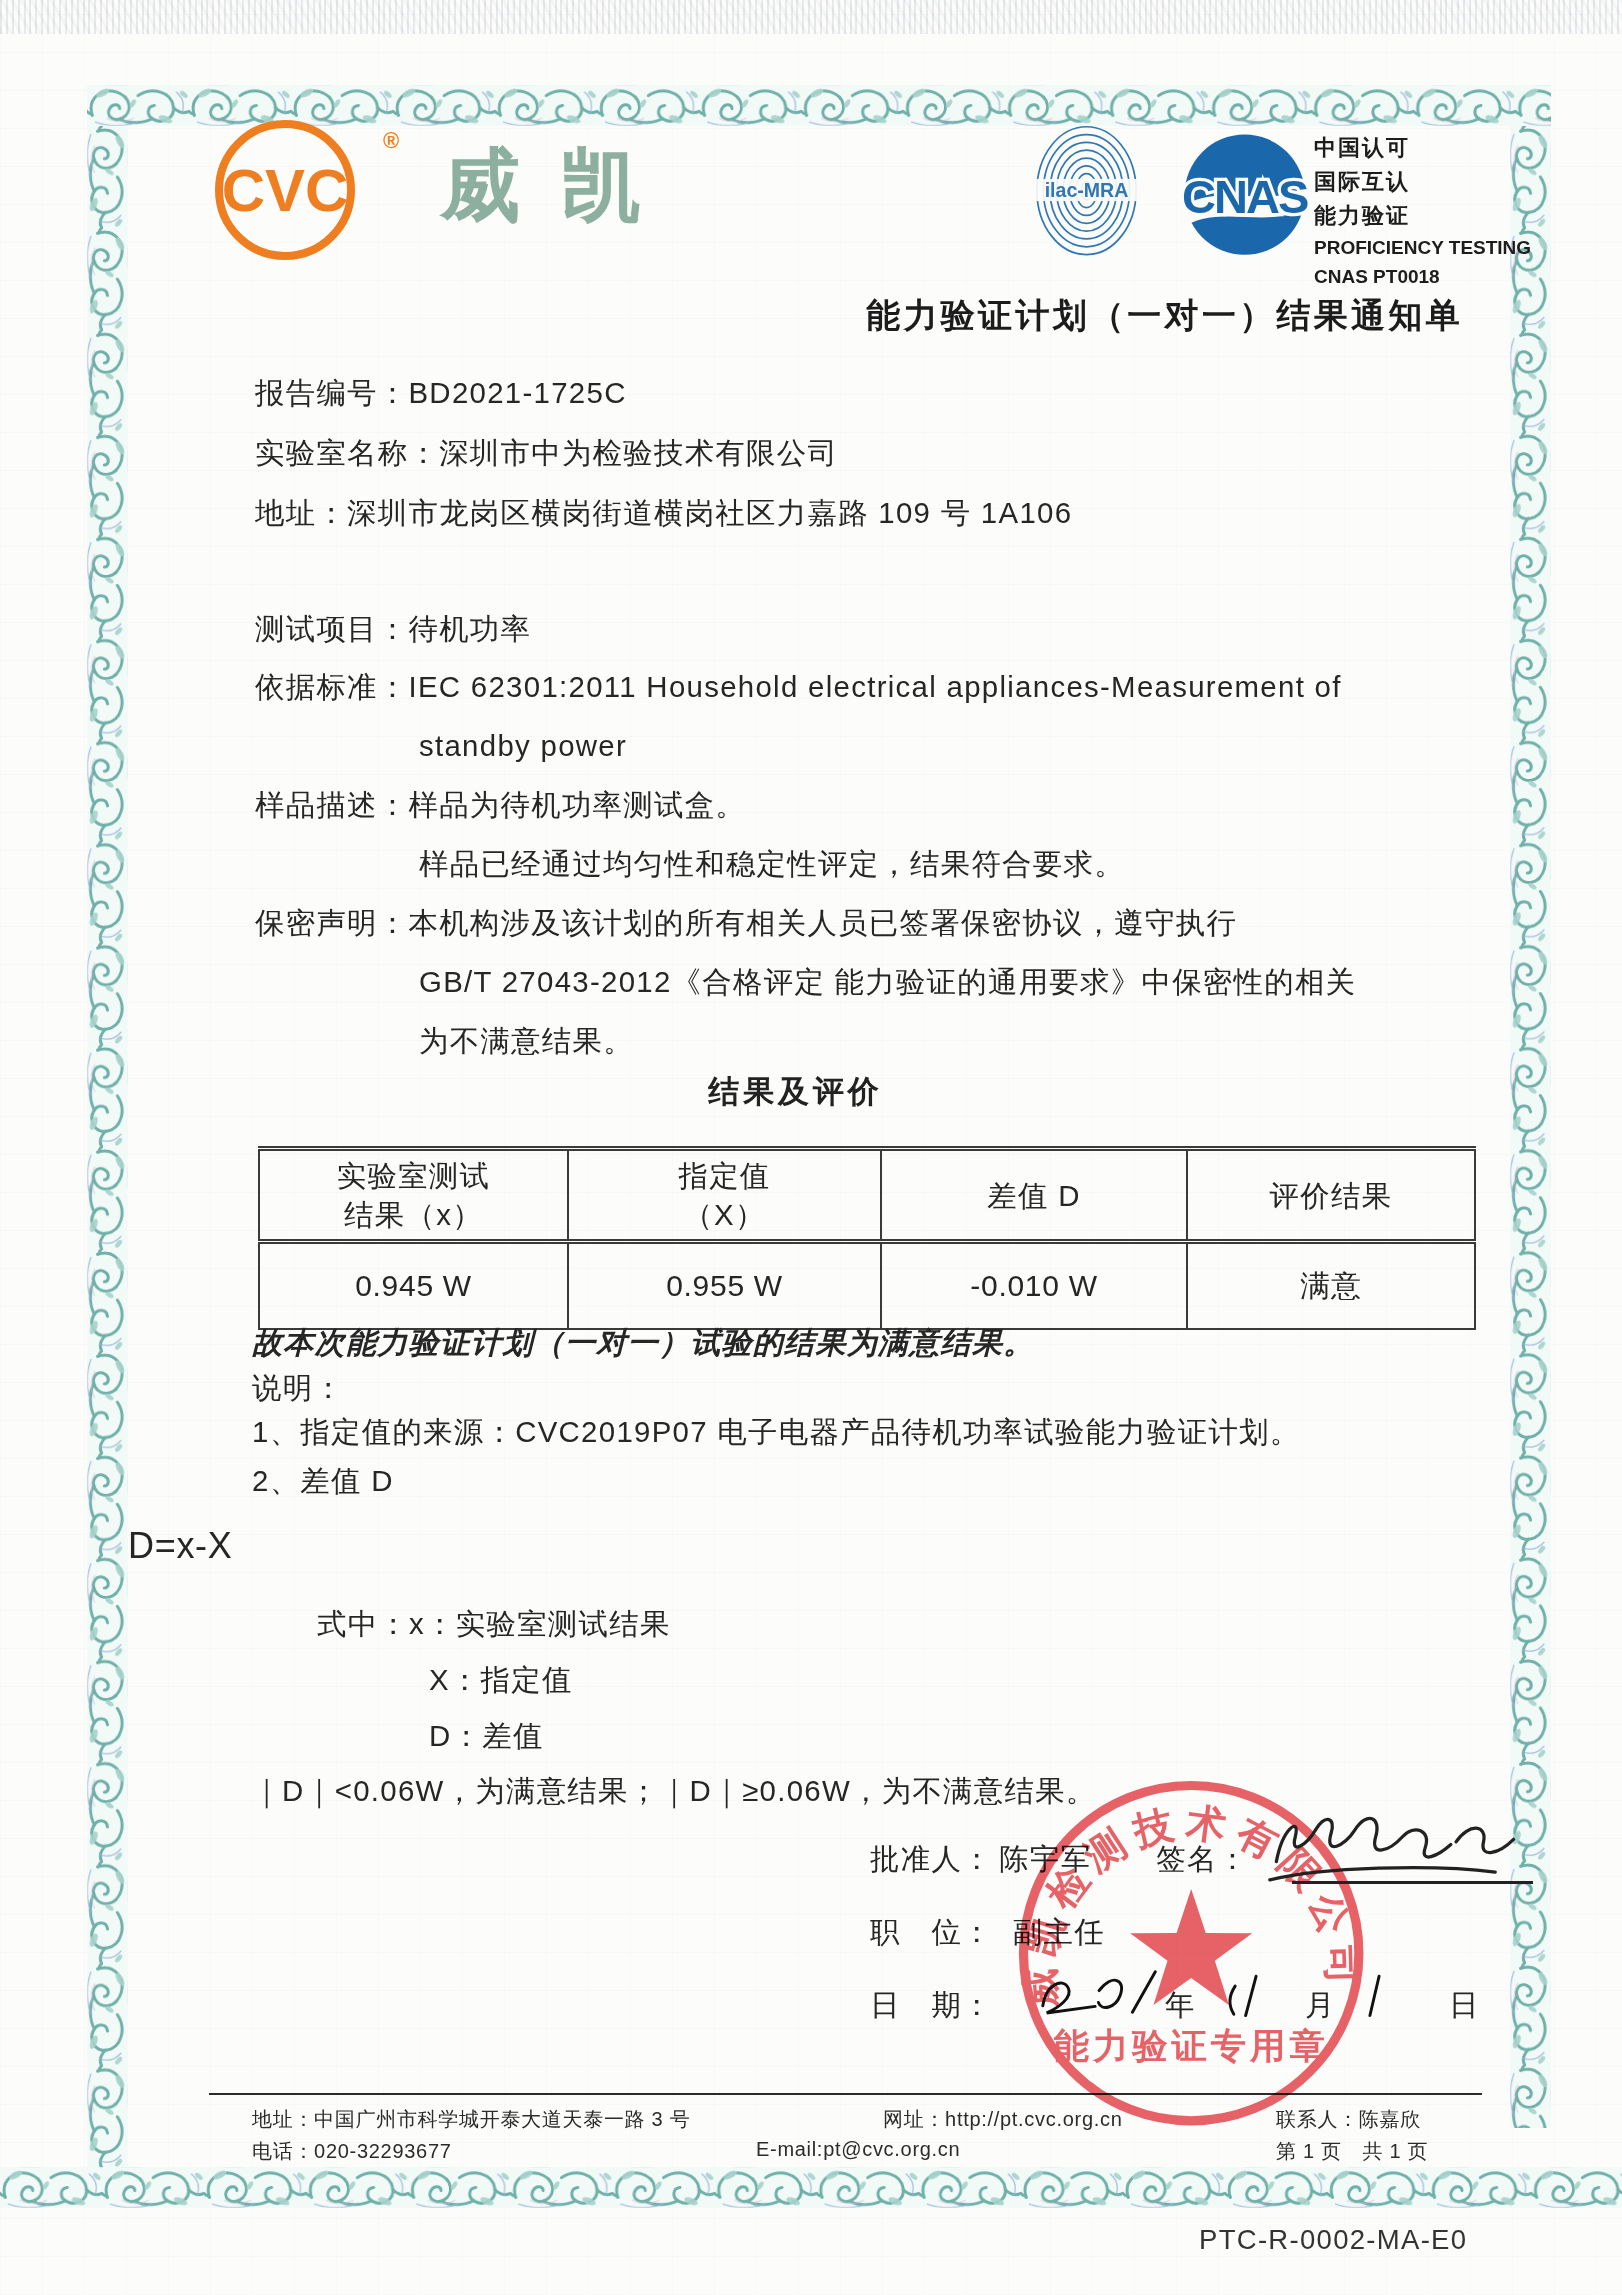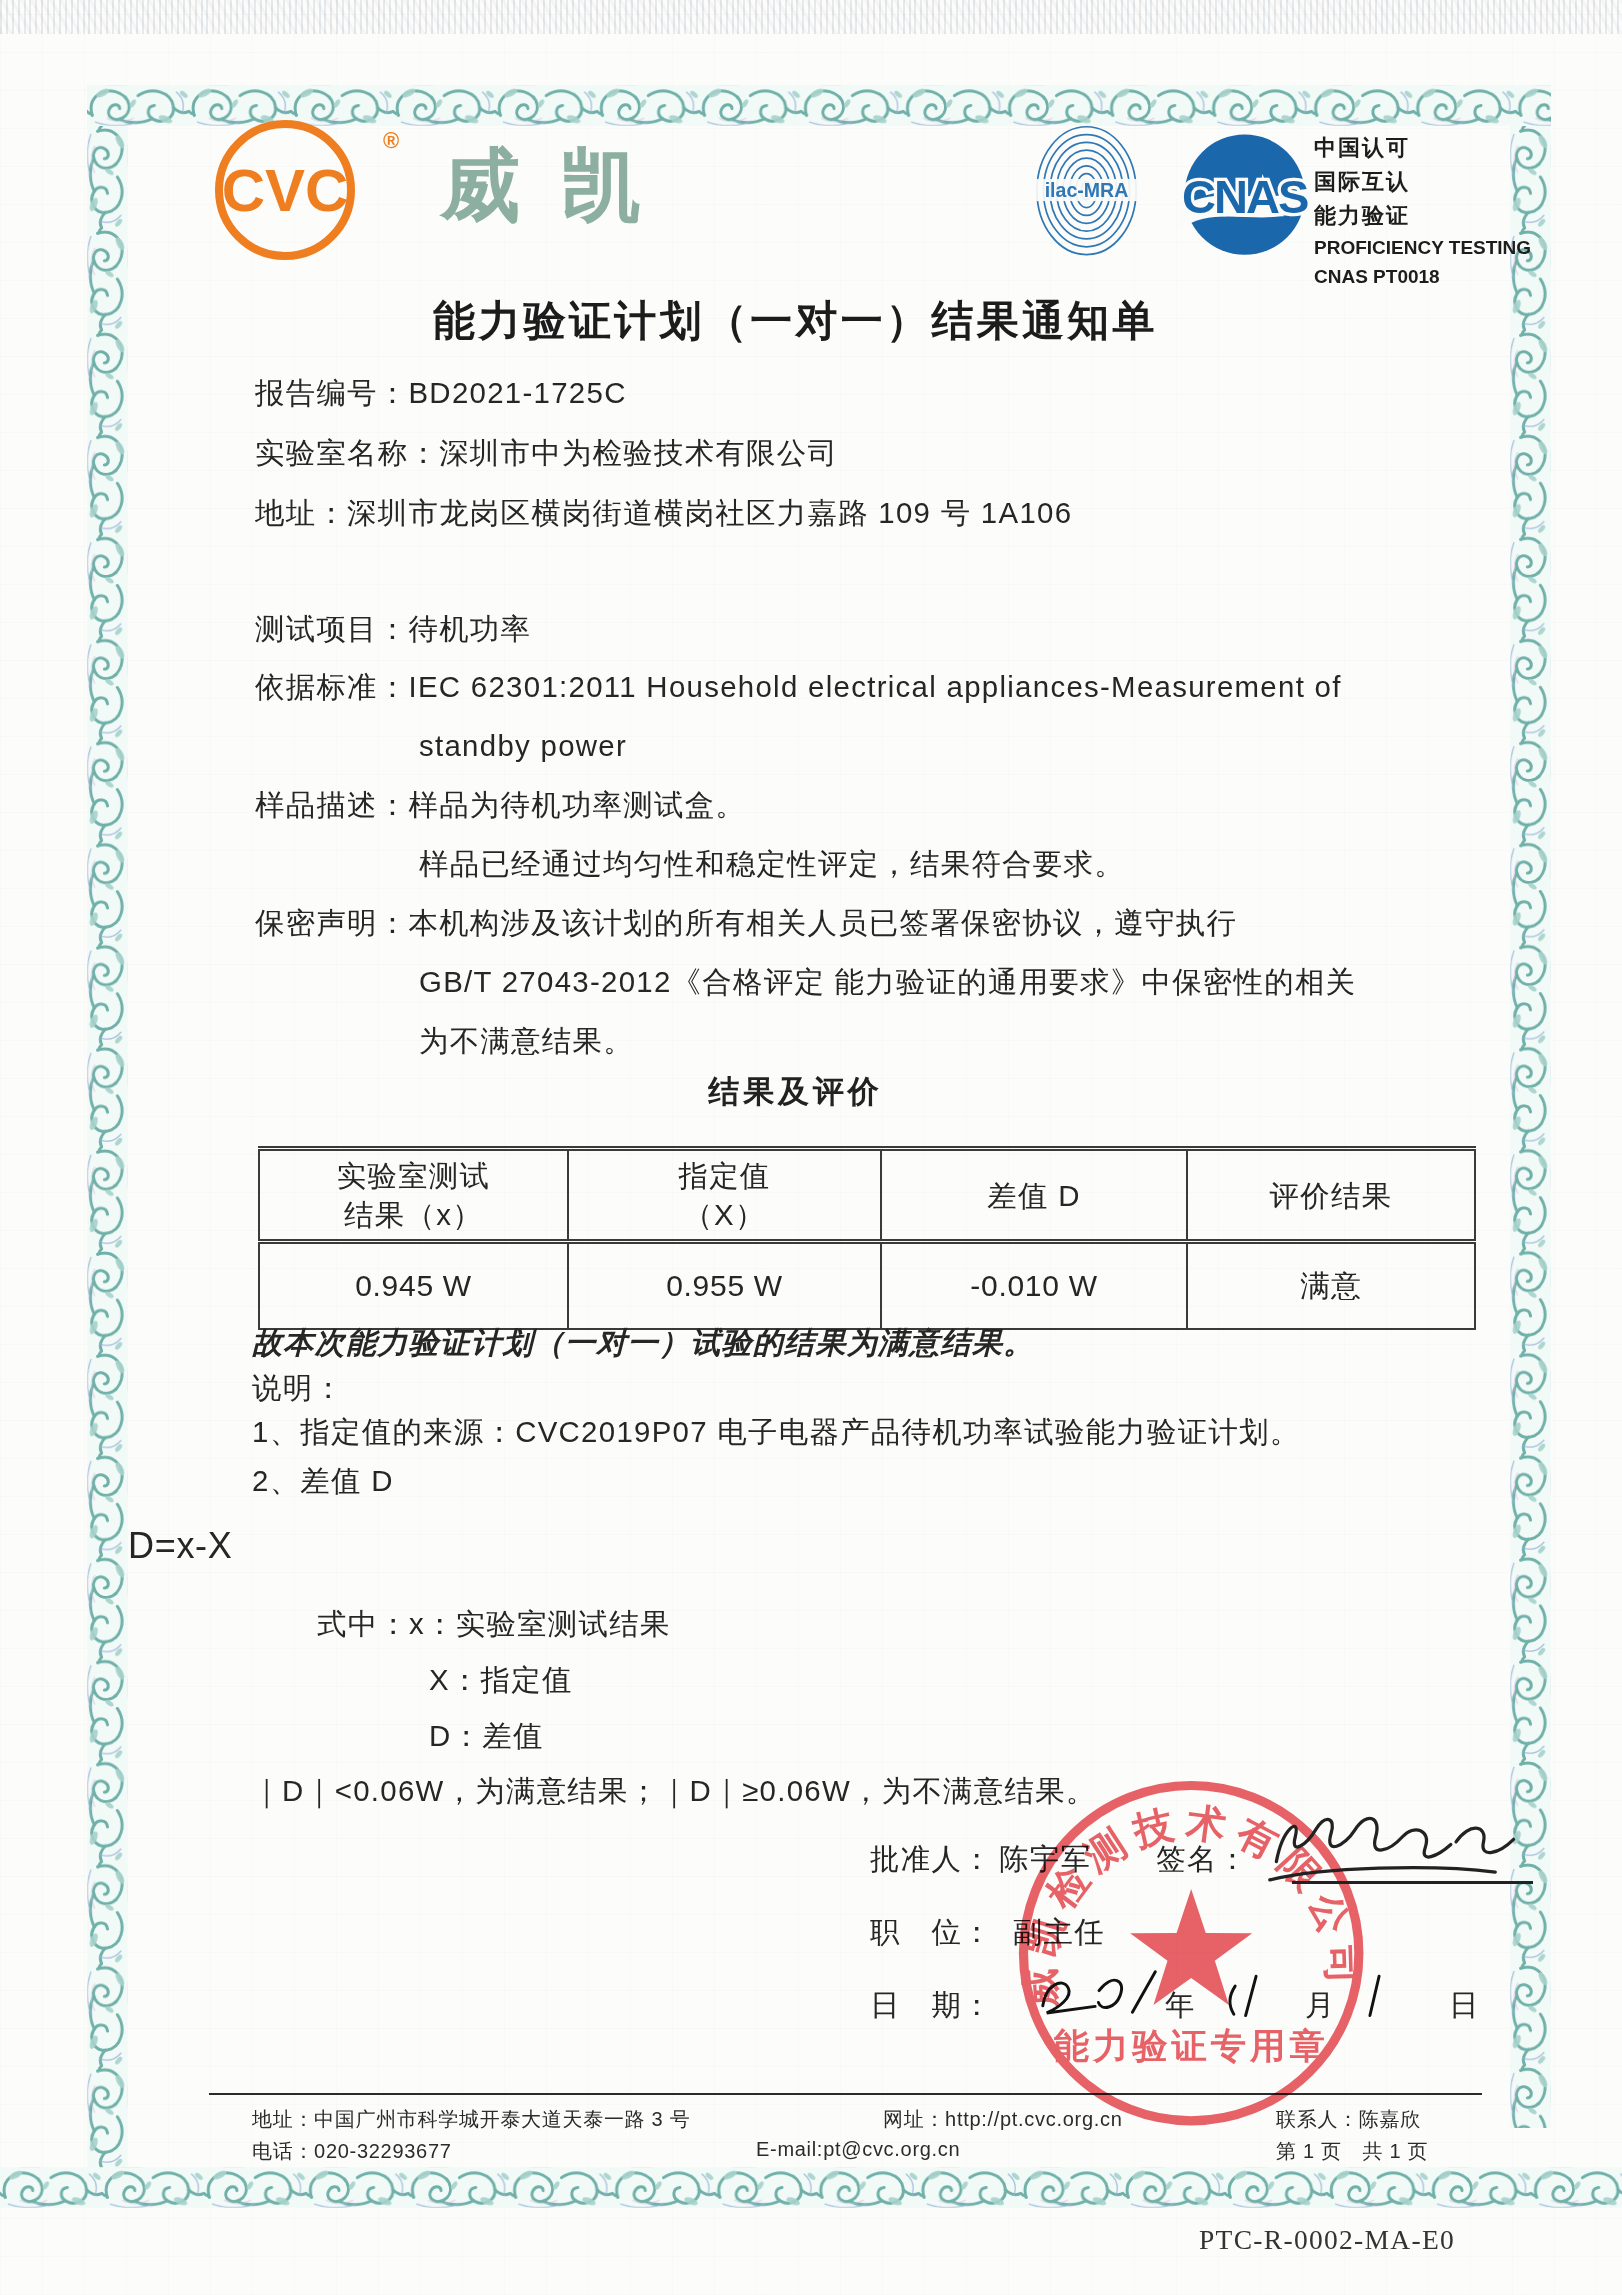--- a/index.html
+++ b/index.html
@@ -22,40 +22,40 @@
   }
   .cvc-circle{
     left:215px;top:120px;width:124px;height:124px;border:8.5px solid #ee7e1f;border-radius:50%;
     display:flex;align-items:center;justify-content:center;
   }
   .cvc-text{font-size:60px;font-weight:bold;color:#ee7e1f;letter-spacing:0px;}
   .cvc-reg{left:383px;top:128px;font-size:22px;color:#ee7e1f;font-weight:bold;}
   .brand{left:440px;top:143px;font-size:80px;font-weight:600;color:#8caf9f;letter-spacing:41px;line-height:85px;}
   .accr-zh{font-size:22px;font-weight:bold;color:#1d1d1d;line-height:34px;letter-spacing:2px;}
   .accr-en{font-size:19px;font-weight:bold;color:#1d1d1d;line-height:29.4px;letter-spacing:0px;}
-  .title{left:128px;top:293px;width:1335px;text-align:center;font-size:42px;font-weight:bold;color:#1c1c1c;letter-spacing:3.3px;}
+  .title{left:128px;top:293px;width:1335px;text-align:right;font-size:34px;font-weight:bold;color:#1c1c1c;letter-spacing:3.3px;}
   .sec-head{left:128px;top:1071px;width:1335px;text-align:center;font-size:31px;font-weight:600;color:#222;letter-spacing:3.9px;}
   table.results{
     position:absolute;left:258px;top:1146px;width:1218px;border-collapse:collapse;
     border-top:5.9px double #3a3a3a;border-left:2px solid #3a3a3a;border-right:2px solid #3a3a3a;border-bottom:2.6px solid #3a3a3a;
   }
   table.results th{
     border-left:2px solid #3a3a3a;border-right:2px solid #3a3a3a;border-bottom:5.9px double #3a3a3a;
     font-size:29.4px;font-weight:400;color:#262626;letter-spacing:1.3px;
     height:86px;text-align:center;vertical-align:middle;white-space:pre-line;line-height:39px;
   }
   table.results td{
     border-left:2px solid #3a3a3a;border-right:2px solid #3a3a3a;
     font-size:30px;color:#262626;letter-spacing:0.7px;height:82px;text-align:center;vertical-align:middle;
   }
   .bold{font-weight:bold;font-style:italic;}
   .footer-line{left:209px;top:2093px;width:1273px;height:2px;background:#2b2b2b;}
   .foot{font-size:20px;color:#2b2b2b;letter-spacing:0.7px;white-space:nowrap;}
   .sig-underline{left:1292px;top:1881px;width:241px;height:2.6px;background:#222;}
-  .ptc{left:1199px;top:2224px;font-size:27.5px;color:#333;letter-spacing:1.3px;font-family:Liberation Serif, serif;}
+  .ptc{left:1199px;top:2224px;font-size:27.5px;color:#333;letter-spacing:1.3px;}
   .stamp-svg{mix-blend-mode:multiply;}
 </style>
 </head>
 <body>
 
 <div id="page">
 
   <div class="abs band-top"></div>
 
   <svg width="0" height="0" style="position:absolute">

